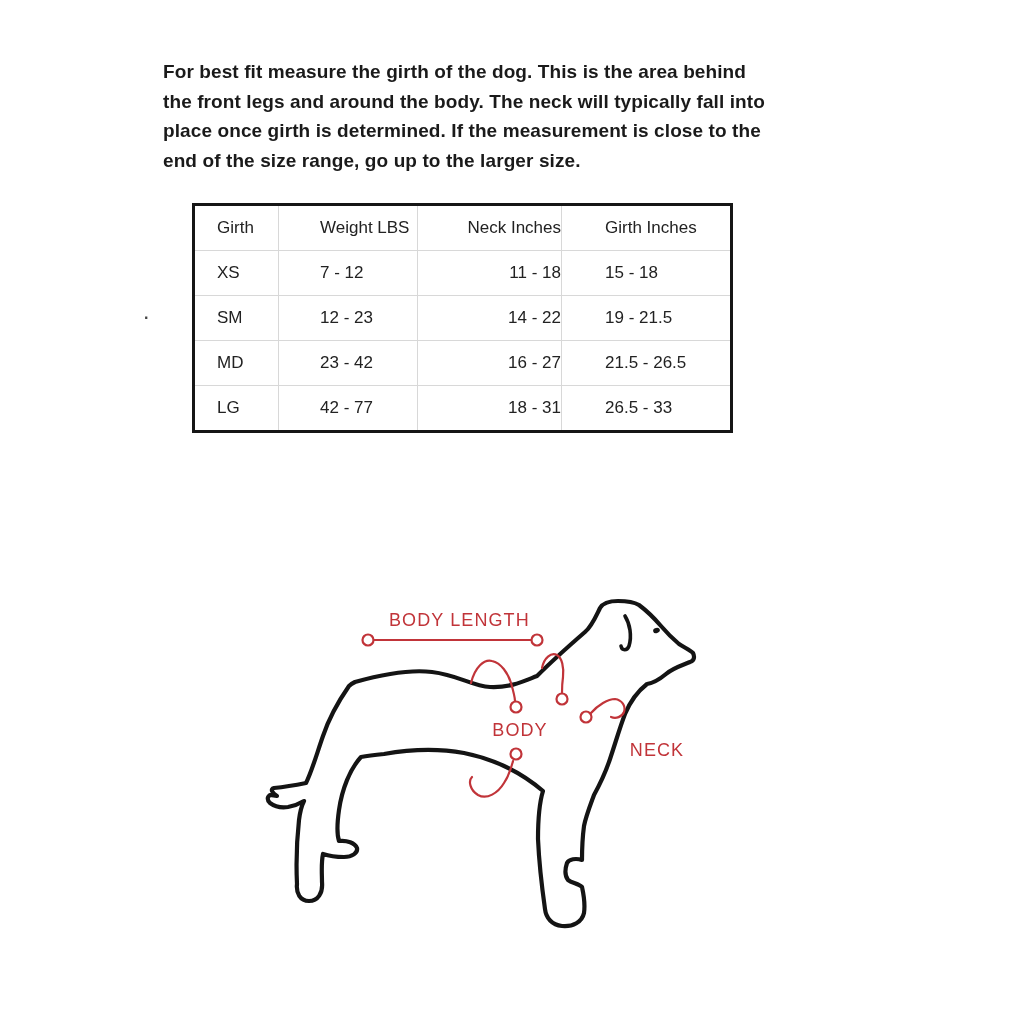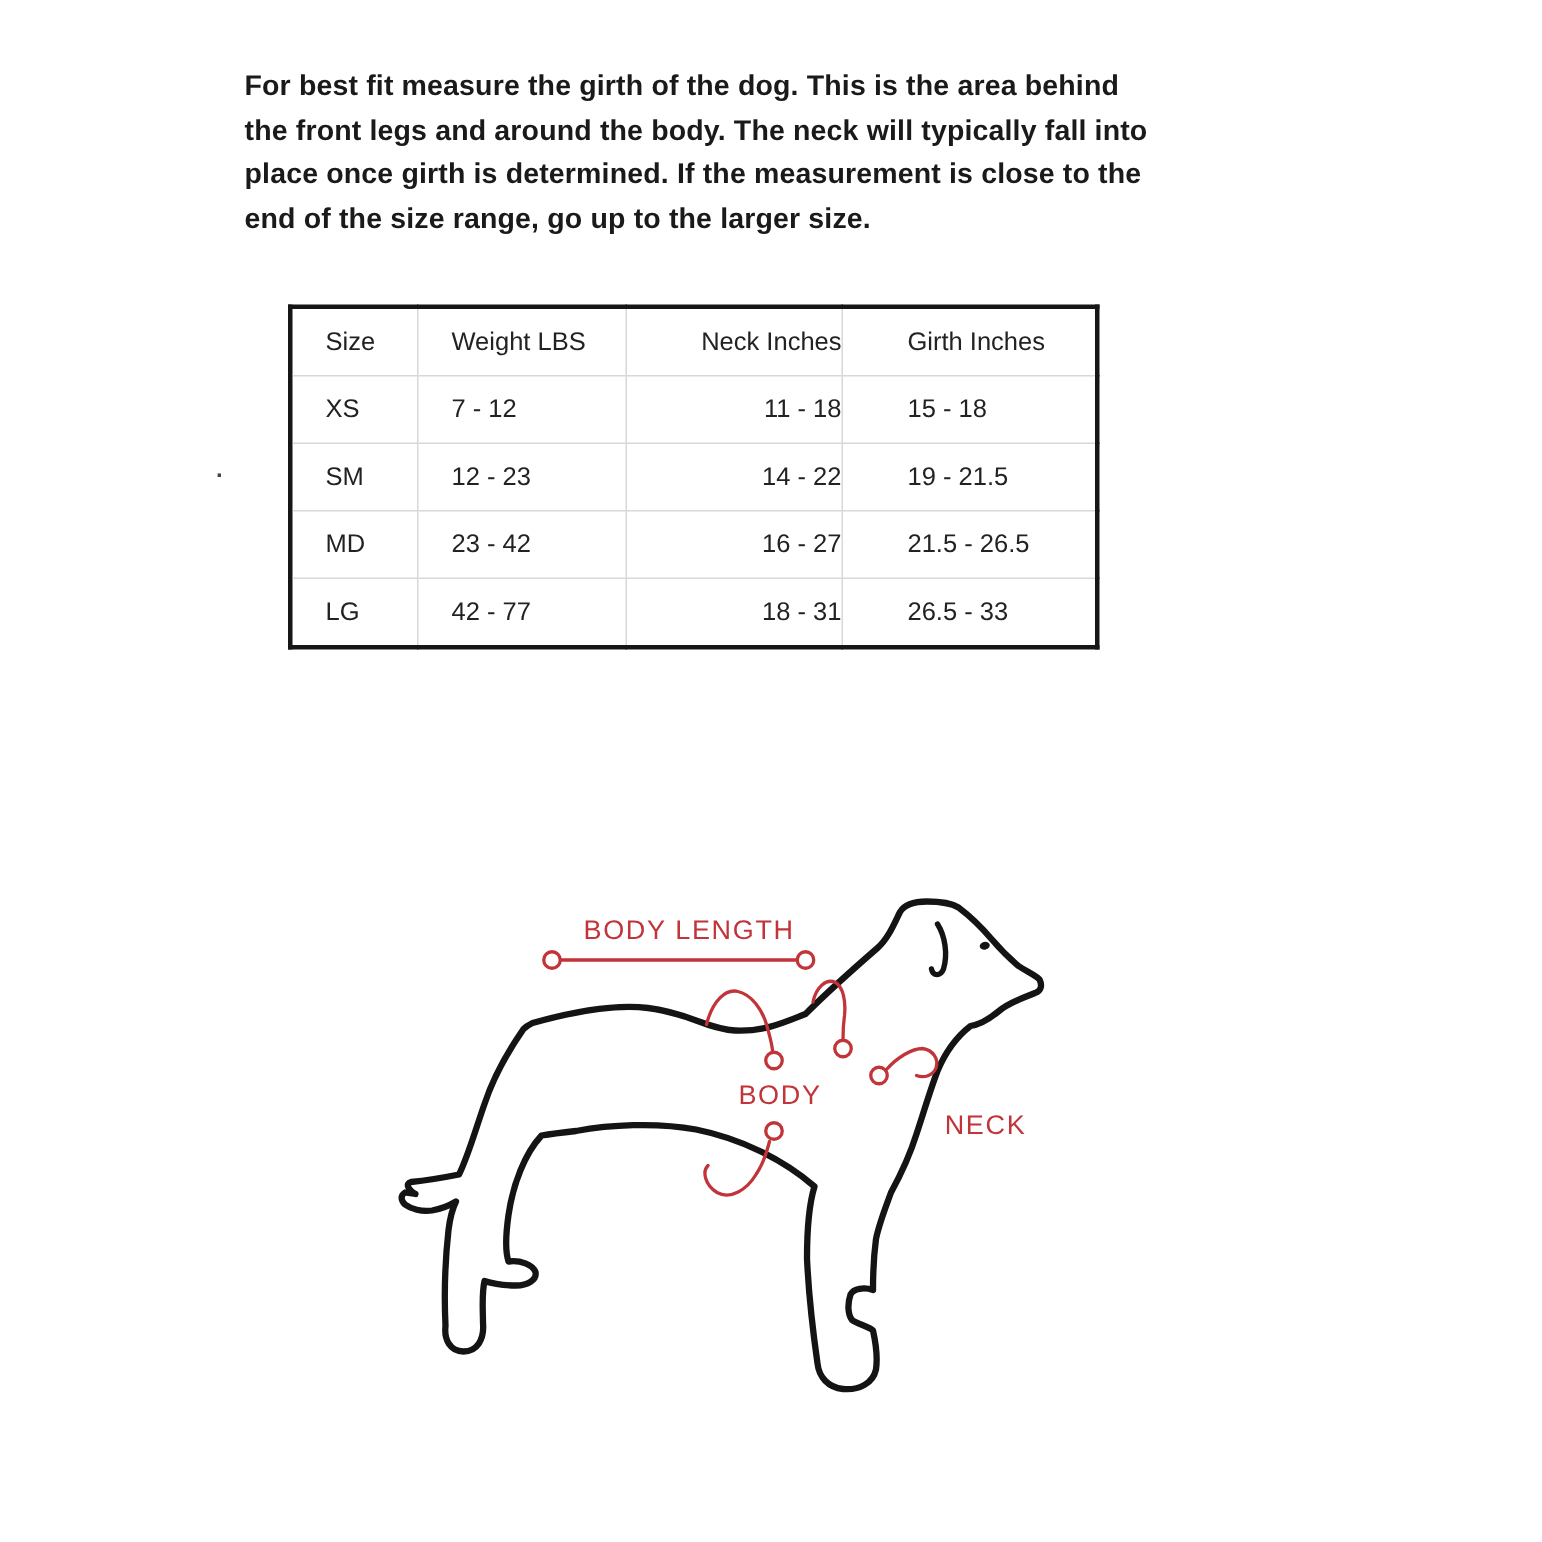--- a/index.html
+++ b/index.html
@@ -5,21 +5,21 @@
   html,body{margin:0;padding:0;background:#fff;}
   #page{
     position:relative;
     width:1028px;height:1028px;
     background:#ffffff;
     overflow:hidden;
     font-family:"Liberation Sans", sans-serif;
   }
   
   #intro{
-    position:absolute;left:163px;top:43px;width:660px;
+    position:absolute;left:163px;top:57px;width:660px;
     font-size:19px;font-weight:bold;line-height:29.6px;
     color:#1a1a1a;letter-spacing:0.1px;
   }
   
   #size-table-wrap{position:absolute;left:192px;top:203px;}
   table.size{
     border-collapse:collapse;
     table-layout:fixed;
     font-size:17px;color:#222;
     border:3px solid #161616;
@@ -31,21 +31,21 @@
     text-align:left;
     vertical-align:middle;
     padding:0;
     white-space:nowrap;
   }
   table.size col:nth-child(1){width:85px;}
   table.size col:nth-child(2){width:139px;}
   table.size col:nth-child(3){width:144px;}
   table.size col:nth-child(4){width:170px;}
   table.size th:nth-child(1), table.size td:nth-child(1){padding-left:22px;}
-  table.size th:nth-child(2), table.size td:nth-child(2){padding-left:22px;}
+  table.size th:nth-child(2), table.size td:nth-child(2){padding-left:41px;}
   table.size th:nth-child(3), table.size td:nth-child(3){padding-left:37px;text-align:right;}
   table.size th:nth-child(4), table.size td:nth-child(4){padding-left:43px;}
   
   #stray-dot{
     position:absolute;left:144px;top:305px;
     font-size:16px;color:#444;font-weight:bold;
   }
   
   #dog-diagram{position:absolute;left:250px;top:580px;}
   .diagram-label{
@@ -75,21 +75,21 @@
   <div id="size-table-wrap">
     <table class="size">
       <colgroup>
           <col>
           <col>
           <col>
           <col>
         </colgroup>
       <tbody>
           <tr>
-        <th>Size</th>
+        <th>Girth</th>
         <th>Weight LBS</th>
         <th>Neck Inches</th>
         <th>Girth Inches</th>
       </tr>
       <tr>
         <td>XS</td>
         <td>7 - 12</td>
         <td>11 - 18</td>
         <td>15 - 18</td>
       </tr>

